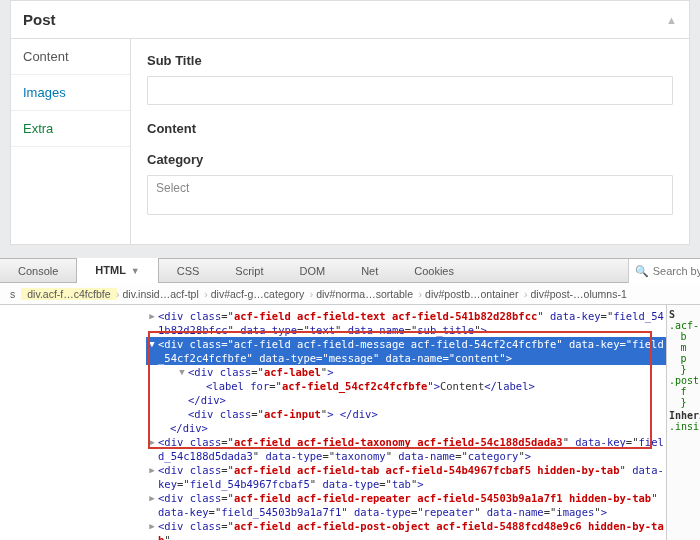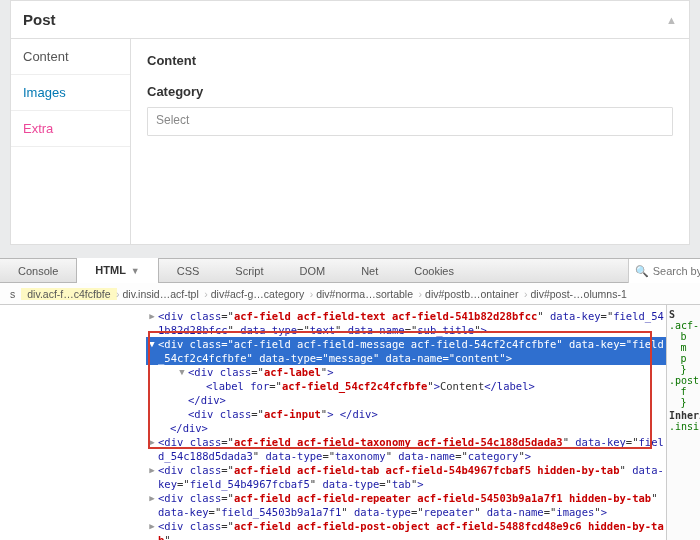--- a/index.html
+++ b/index.html
@@ -6,26 +6,26 @@
   body { font-family: "Helvetica Neue", Arial, sans-serif; font-size: 13px; color: #222; background: #eaebec; width: 700px; height: 540px; overflow: hidden; }
   .page { width: 700px; height: 540px; position: relative; background: #eaebec; }
   .panel { background: #fff; border: 1px solid #dedede; margin: 0 10px 0 10px; }
   .panel-header { padding: 10px 12px; border-bottom: 1px solid #dedede; display: flex; justify-content: space-between; align-items: center; }
   .panel-title { font-size: 15px; font-weight: 600; color: #333; text-align: center; }
   .collapse-icon { color: #bbb; font-size: 11px; }
   .panel-body { display: flex; min-height: 205px; }
   .tabs { width: 120px; border-right: 1px solid #dedede; }
   .tab { padding: 10px 12px; border-bottom: 1px solid #eee; font-size: 13px; cursor: pointer; color: #555; }
   .tab.active { color: #0278b3; }
-  .tab.link { color: #ec4899; }
+  .tab.link { color: #15803d; }
   .fields { flex: 1; padding: 14px 16px 8px 16px; }
   .field { margin-bottom: 16px; }
   .field-label { font-weight: 600; font-size: 13px; color: #333; margin-bottom: 8px; display: block; }
   .field-input { width: 100%; border: 1px solid #ddd; background: #fff; padding: 6px 8px; font-size: 13px; color: #555; border-radius: 1px; height: 29px; }
-  .field-select { width: 100%; border: 1px solid #ddd; background: #fff; padding: 5px 8px; font-size: 12px; color: #888; border-radius: 1px; height: 29px; position: relative; }
+  .field-select { width: 100%; border: 1px solid #ddd; background: #fff; padding: 5px 8px; font-size: 12px; color: #888; border-radius: 1px; height: 40px; position: relative; }
 
   .devtools { position: absolute; left: 0; right: 0; bottom: 0; top: 258px; background: #e6e6e6; border-top: 1px solid #b7b7b7; font-family: "Lucida Grande", Arial, sans-serif; font-size: 11px; }
   .dt-tabs { display: flex; align-items: center; height: 24px; border-bottom: 1px solid #b7b7b7; background: linear-gradient(#f6f6f6,#e2e2e2); position: relative; }
   .dt-tab { padding: 0 18px; line-height: 24px; color: #555; cursor: pointer; }
   .dt-tab.active { background: #fff; border-left: 1px solid #b7b7b7; border-right: 1px solid #b7b7b7; font-weight: bold; color: #333; }
   .dt-tab .caret { font-size: 9px; margin-left: 2px; color: #888; }
   .dt-search-wrap { position: absolute; right: 0; top: 0; height: 24px; display: flex; align-items: center; background: #fff; border-left: 1px solid #ccc; padding: 0 4px 0 6px; width: 72px; overflow: hidden; }
   .dt-search-icon { color: #aaa; font-size: 11px; margin-right: 4px; }
   .dt-search-input { border: none; outline: none; font-size: 11px; color: #555; width: 60px; }
   .dt-crumbs { display: flex; align-items: center; height: 22px; background: #fdfdfd; border-bottom: 1px solid #ccc; font-size: 10.5px; color: #555; padding-left: 4px; overflow: hidden; white-space: nowrap; }
@@ -61,20 +61,24 @@
       <span class="panel-title">Post</span>
       <span class="collapse-icon">▲</span>
     </div>
     <div class="panel-body">
       <div class="tabs">
         <div class="tab">Content</div>
         <div class="tab active">Images</div>
         <div class="tab link">Extra</div>
       </div>
       <div class="fields">
+        <div class="field">
+          <label class="field-label">Sub Title</label>
+          <input class="field-input" type="text" value="" style="">
+        </div>
         <div class="field">
           <label class="field-label">Content</label>
         </div>
         <div class="field">
           <label class="field-label">Category</label>
           <div class="field-select">
             <span>Select</span>
           </div>
         </div>
       </div>

